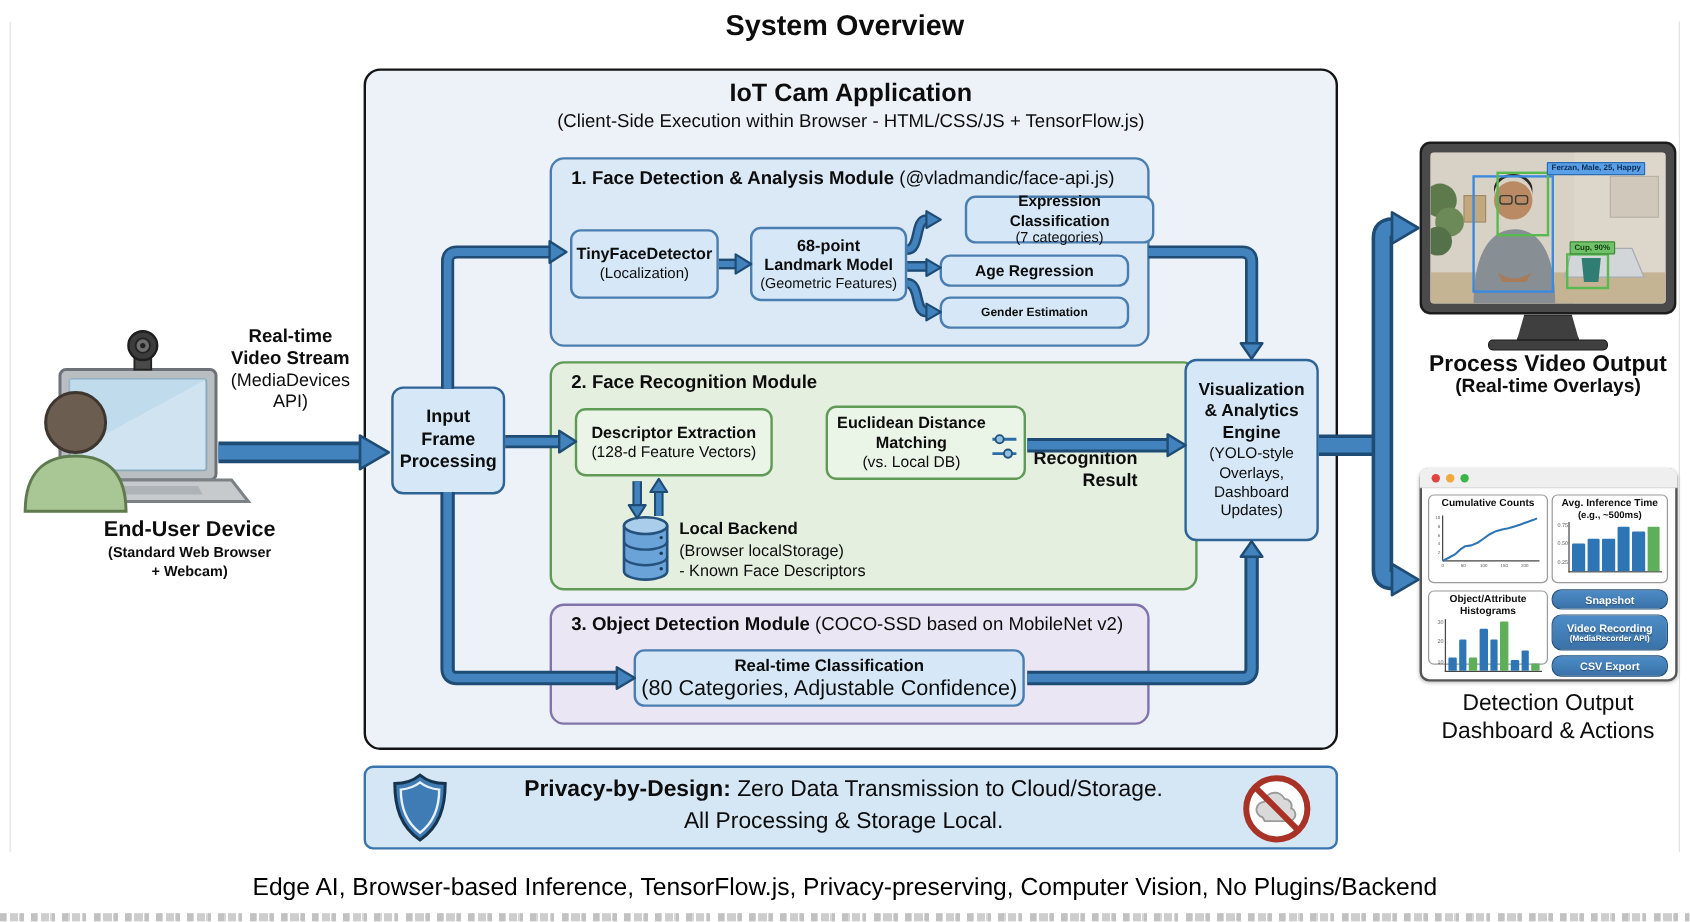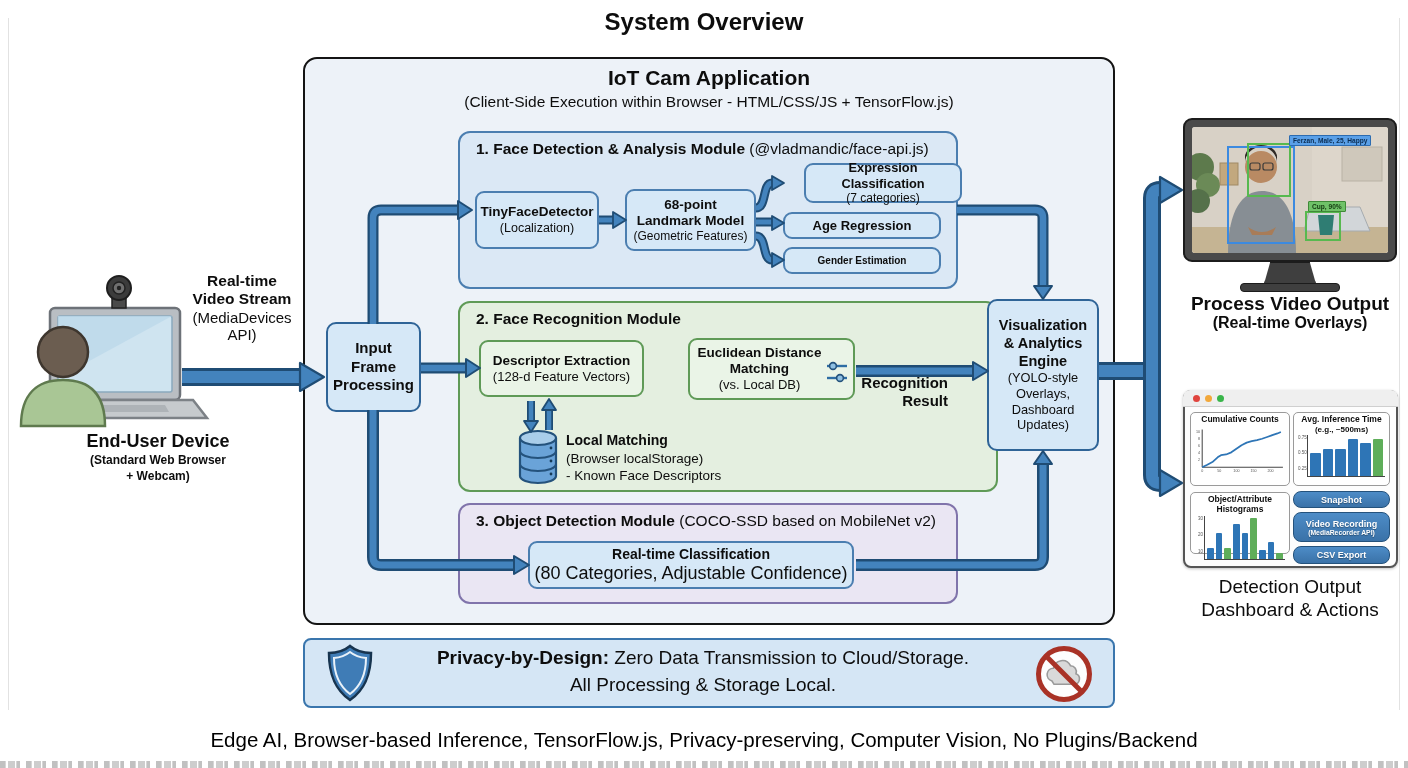--- a/index.html
+++ b/index.html
@@ -140,21 +140,21 @@
 <svg class="abs" style="left:515px;top:428px;" width="46" height="58" viewBox="0 0 46 58">
   <path d="M5,10 v38 a18,7 0 0 0 36,0 v-38" fill="#6aa3d8" stroke="#24527c" stroke-width="2.2"></path>
   <ellipse cx="23" cy="10" rx="18" ry="7" fill="#a9cdea" stroke="#24527c" stroke-width="2.2"></ellipse>
   <path d="M5,23 a18,7 0 0 0 36,0" fill="none" stroke="#24527c" stroke-width="2"></path>
   <path d="M5,36 a18,7 0 0 0 36,0" fill="none" stroke="#24527c" stroke-width="2"></path>
   <circle cx="36" cy="20" r="1.4" fill="#163a57"></circle>
     <circle cx="36" cy="33" r="1.4" fill="#163a57"></circle>
     <circle cx="36" cy="46" r="1.4" fill="#163a57"></circle>
 </svg>
 <div class="abs db-text">
-  <div class="t">Local Matching</div>
+  <div class="t">Local Backend</div>
   <div>(Browser localStorage)</div>
   <div>- Known Face Descriptors</div>
 </div>
 
 <div class="abs module m3">
   <div class="mod-title">
     <span class="b">3. Object Detection Module</span>
     <span>(COCO-SSD based on MobileNet v2)</span>
   </div>
 </div>

